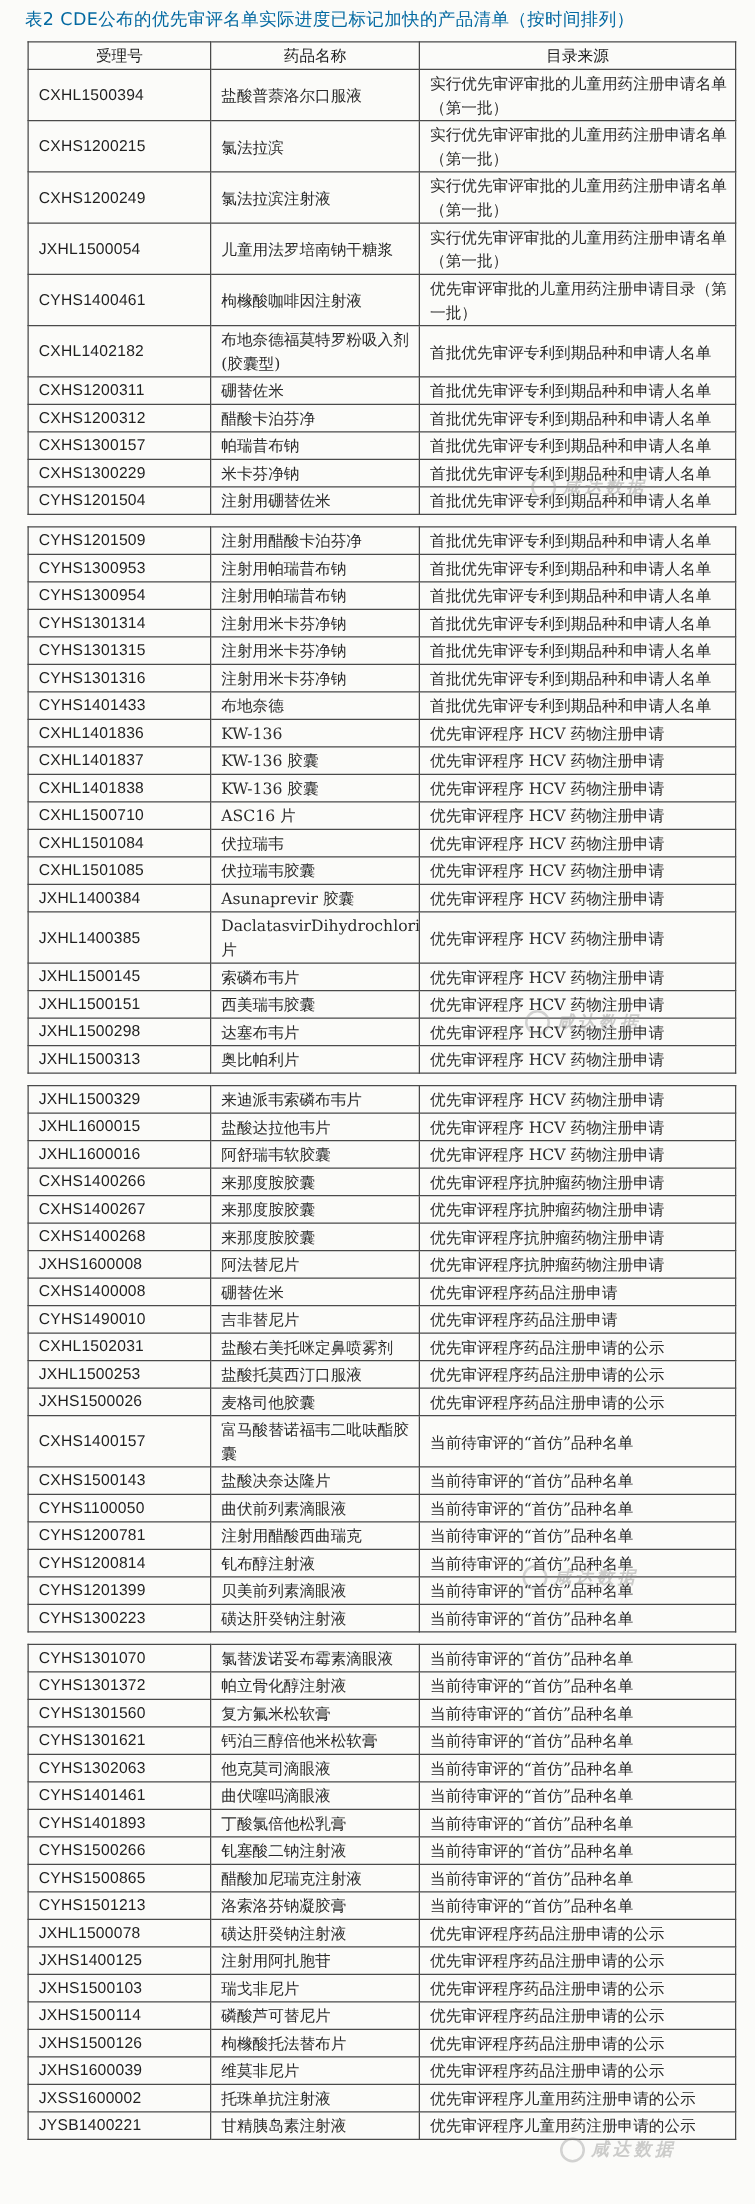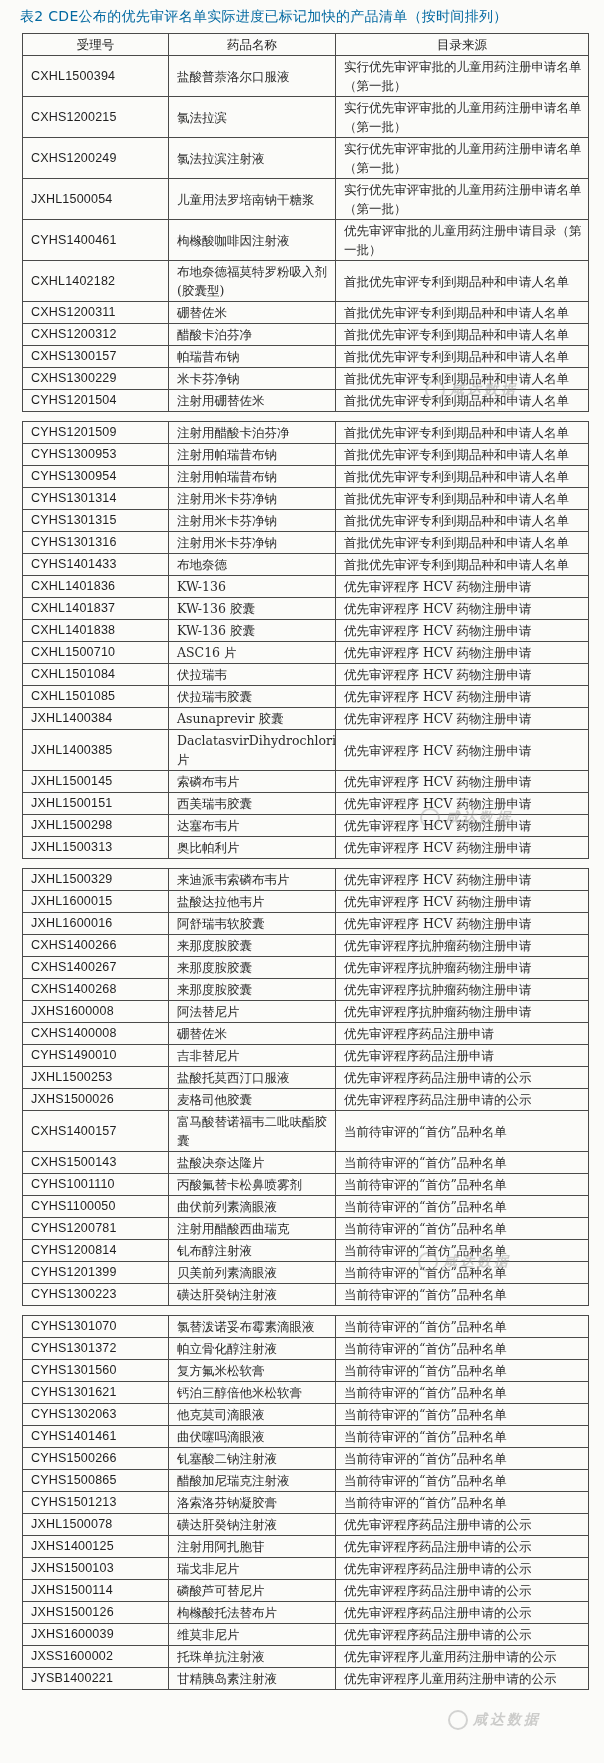--- a/index.html
+++ b/index.html
@@ -318,42 +318,42 @@
             <td class="c-no">CXHS1400008</td>
             <td class="c-name">硼替佐米</td>
             <td class="c-src">优先审评程序药品注册申请</td>
           </tr>
           <tr>
             <td class="c-no">CYHS1490010</td>
             <td class="c-name">吉非替尼片</td>
             <td class="c-src">优先审评程序药品注册申请</td>
           </tr>
           <tr>
+            <td class="c-no">CXHL1502031</td>
+            <td class="c-name">盐酸右美托咪定鼻喷雾剂</td>
+            <td class="c-src">优先审评程序药品注册申请的公示</td>
+          </tr>
+          <tr>
             <td class="c-no">JXHL1500253</td>
             <td class="c-name">盐酸托莫西汀口服液</td>
             <td class="c-src">优先审评程序药品注册申请的公示</td>
           </tr>
           <tr>
             <td class="c-no">JXHS1500026</td>
             <td class="c-name">麦格司他胶囊</td>
             <td class="c-src">优先审评程序药品注册申请的公示</td>
           </tr>
           <tr>
             <td class="c-no">CXHS1400157</td>
             <td class="c-name">富马酸替诺福韦二吡呋酯胶囊</td>
             <td class="c-src">当前待审评的“首仿”品种名单</td>
           </tr>
           <tr>
             <td class="c-no">CXHS1500143</td>
             <td class="c-name">盐酸决奈达隆片</td>
-            <td class="c-src">当前待审评的“首仿”品种名单</td>
-          </tr>
-          <tr>
-            <td class="c-no">CYHS1001110</td>
-            <td class="c-name">丙酸氟替卡松鼻喷雾剂</td>
             <td class="c-src">当前待审评的“首仿”品种名单</td>
           </tr>
           <tr>
             <td class="c-no">CYHS1100050</td>
             <td class="c-name">曲伏前列素滴眼液</td>
             <td class="c-src">当前待审评的“首仿”品种名单</td>
           </tr>
           <tr>
             <td class="c-no">CYHS1200781</td>
             <td class="c-name">注射用醋酸西曲瑞克</td>
@@ -404,20 +404,25 @@
             <td class="c-src">当前待审评的“首仿”品种名单</td>
           </tr>
           <tr>
             <td class="c-no">CYHS1302063</td>
             <td class="c-name">他克莫司滴眼液</td>
             <td class="c-src">当前待审评的“首仿”品种名单</td>
           </tr>
           <tr>
             <td class="c-no">CYHS1401461</td>
             <td class="c-name">曲伏噻吗滴眼液</td>
+            <td class="c-src">当前待审评的“首仿”品种名单</td>
+          </tr>
+          <tr>
+            <td class="c-no">CYHS1401893</td>
+            <td class="c-name">丁酸氯倍他松乳膏</td>
             <td class="c-src">当前待审评的“首仿”品种名单</td>
           </tr>
           <tr>
             <td class="c-no">CYHS1500266</td>
             <td class="c-name">钆塞酸二钠注射液</td>
             <td class="c-src">当前待审评的“首仿”品种名单</td>
           </tr>
           <tr>
             <td class="c-no">CYHS1500865</td>
             <td class="c-name">醋酸加尼瑞克注射液</td>

